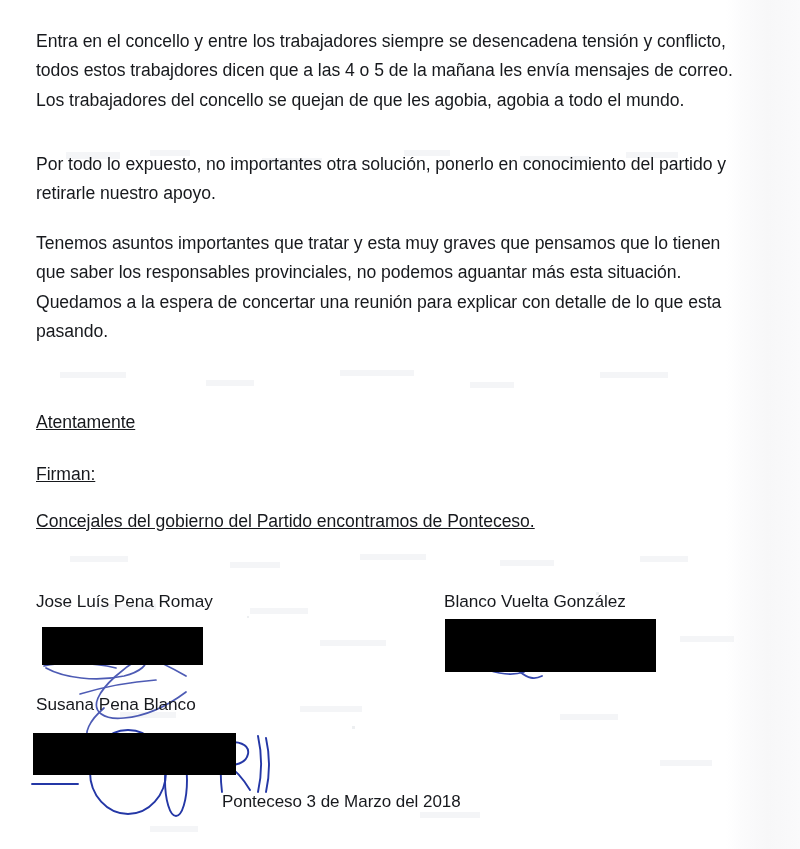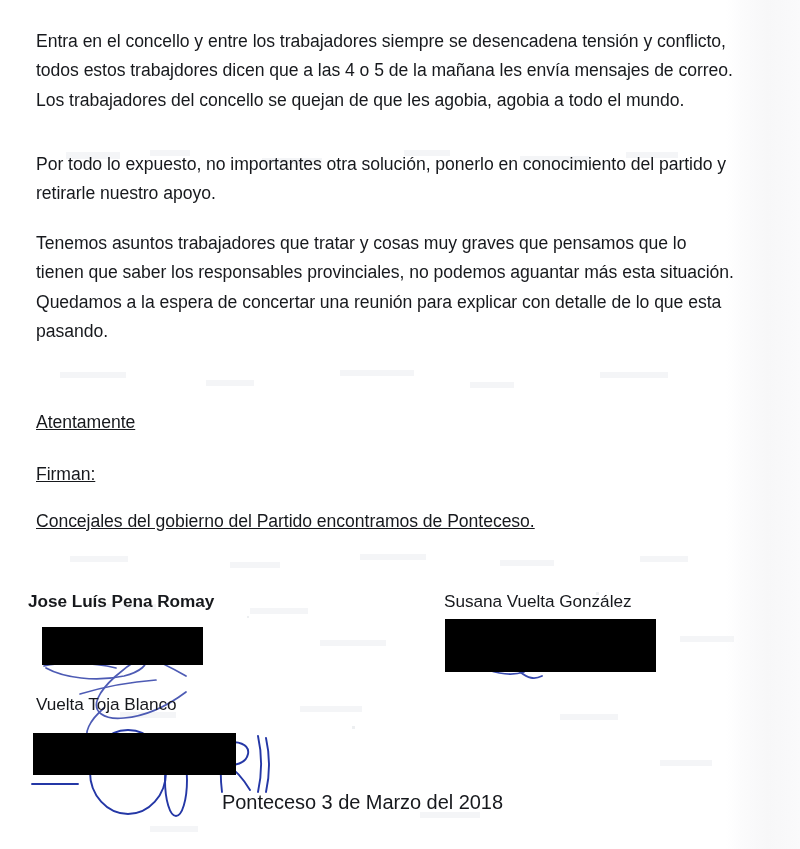--- a/index.html
+++ b/index.html
@@ -63,29 +63,29 @@
   .l-concejales  { top: 508px; }
 
   .signer-name {
     position: absolute;
     font-size: 17.2px;
     line-height: 24px;
     letter-spacing: -0.05px;
     color: #17191d;
     white-space: nowrap;
   }
-  .name-1 { left: 28px;  top: 589px; font-weight: bold; }
+  .name-1 { left: 36px;  top: 589px; }
   .name-2 { left: 444px; top: 589px; }
   .name-3 { left: 36px;  top: 692px; }
 
   .date-line {
     position: absolute;
     left: 222px;
     top: 790px;
-    font-size: 20px;
+    font-size: 17px;
     line-height: 24px;
     letter-spacing: -0.05px;
     color: #17191d;
     white-space: nowrap;
   }
 
   
   .redaction {
     position: absolute;
     background: #000000;
@@ -180,34 +180,34 @@
       <path d="M248 30 C 252 48, 252 68, 248 86"></path>
       <path d="M256 32 C 260 50, 260 68, 256 86"></path>
       <path d="M214 36 C 210 54, 210 70, 212 86"></path>
     </g>
   </svg>
 
   <div class="body-text para-1">Entra en el concello y entre los trabajadores siempre se desencadena tensión y conflicto, todos estos trabajdores dicen que a las 4 o 5 de la mañana les envía mensajes de correo. Los trabajadores del concello se quejan de que les agobia, agobia a todo el mundo.</div>
 
   <div class="body-text para-2">Por todo lo expuesto, no importantes otra solución, ponerlo en conocimiento del partido y retirarle nuestro apoyo.</div>
 
-  <div class="body-text para-3">Tenemos asuntos trabajadores que tratar y cosas muy graves que pensamos que lo tienen que saber los responsables provinciales, no podemos aguantar más esta situación.
+  <div class="body-text para-3">Tenemos asuntos importantes que tratar y esta muy graves que pensamos que lo tienen que saber los responsables provinciales, no podemos aguantar más esta situación.
 Quedamos a la espera de concertar una reunión para explicar con detalle de lo que esta pasando.</div>
 
   <div class="line l-atentamente">Atentamente</div>
 
   <div class="line l-firman">Firman:</div>
 
   <div class="line l-concejales">Concejales del gobierno del Partido encontramos de Ponteceso.</div>
 
   <div class="signer-name name-1">Jose Luís Pena Romay</div>
 
-  <div class="signer-name name-2">Susana Vuelta González</div>
-
-  <div class="signer-name name-3">Vuelta Toja Blanco</div>
+  <div class="signer-name name-2">Blanco Vuelta González</div>
+
+  <div class="signer-name name-3">Susana Pena Blanco</div>
 
   <div class="redaction redaction-1"></div>
   <div class="redaction redaction-2"></div>
   <div class="redaction redaction-3"></div>
 
   <div class="date-line">Ponteceso 3 de Marzo del 2018</div>
 
 </div>
 
 </body></html>

